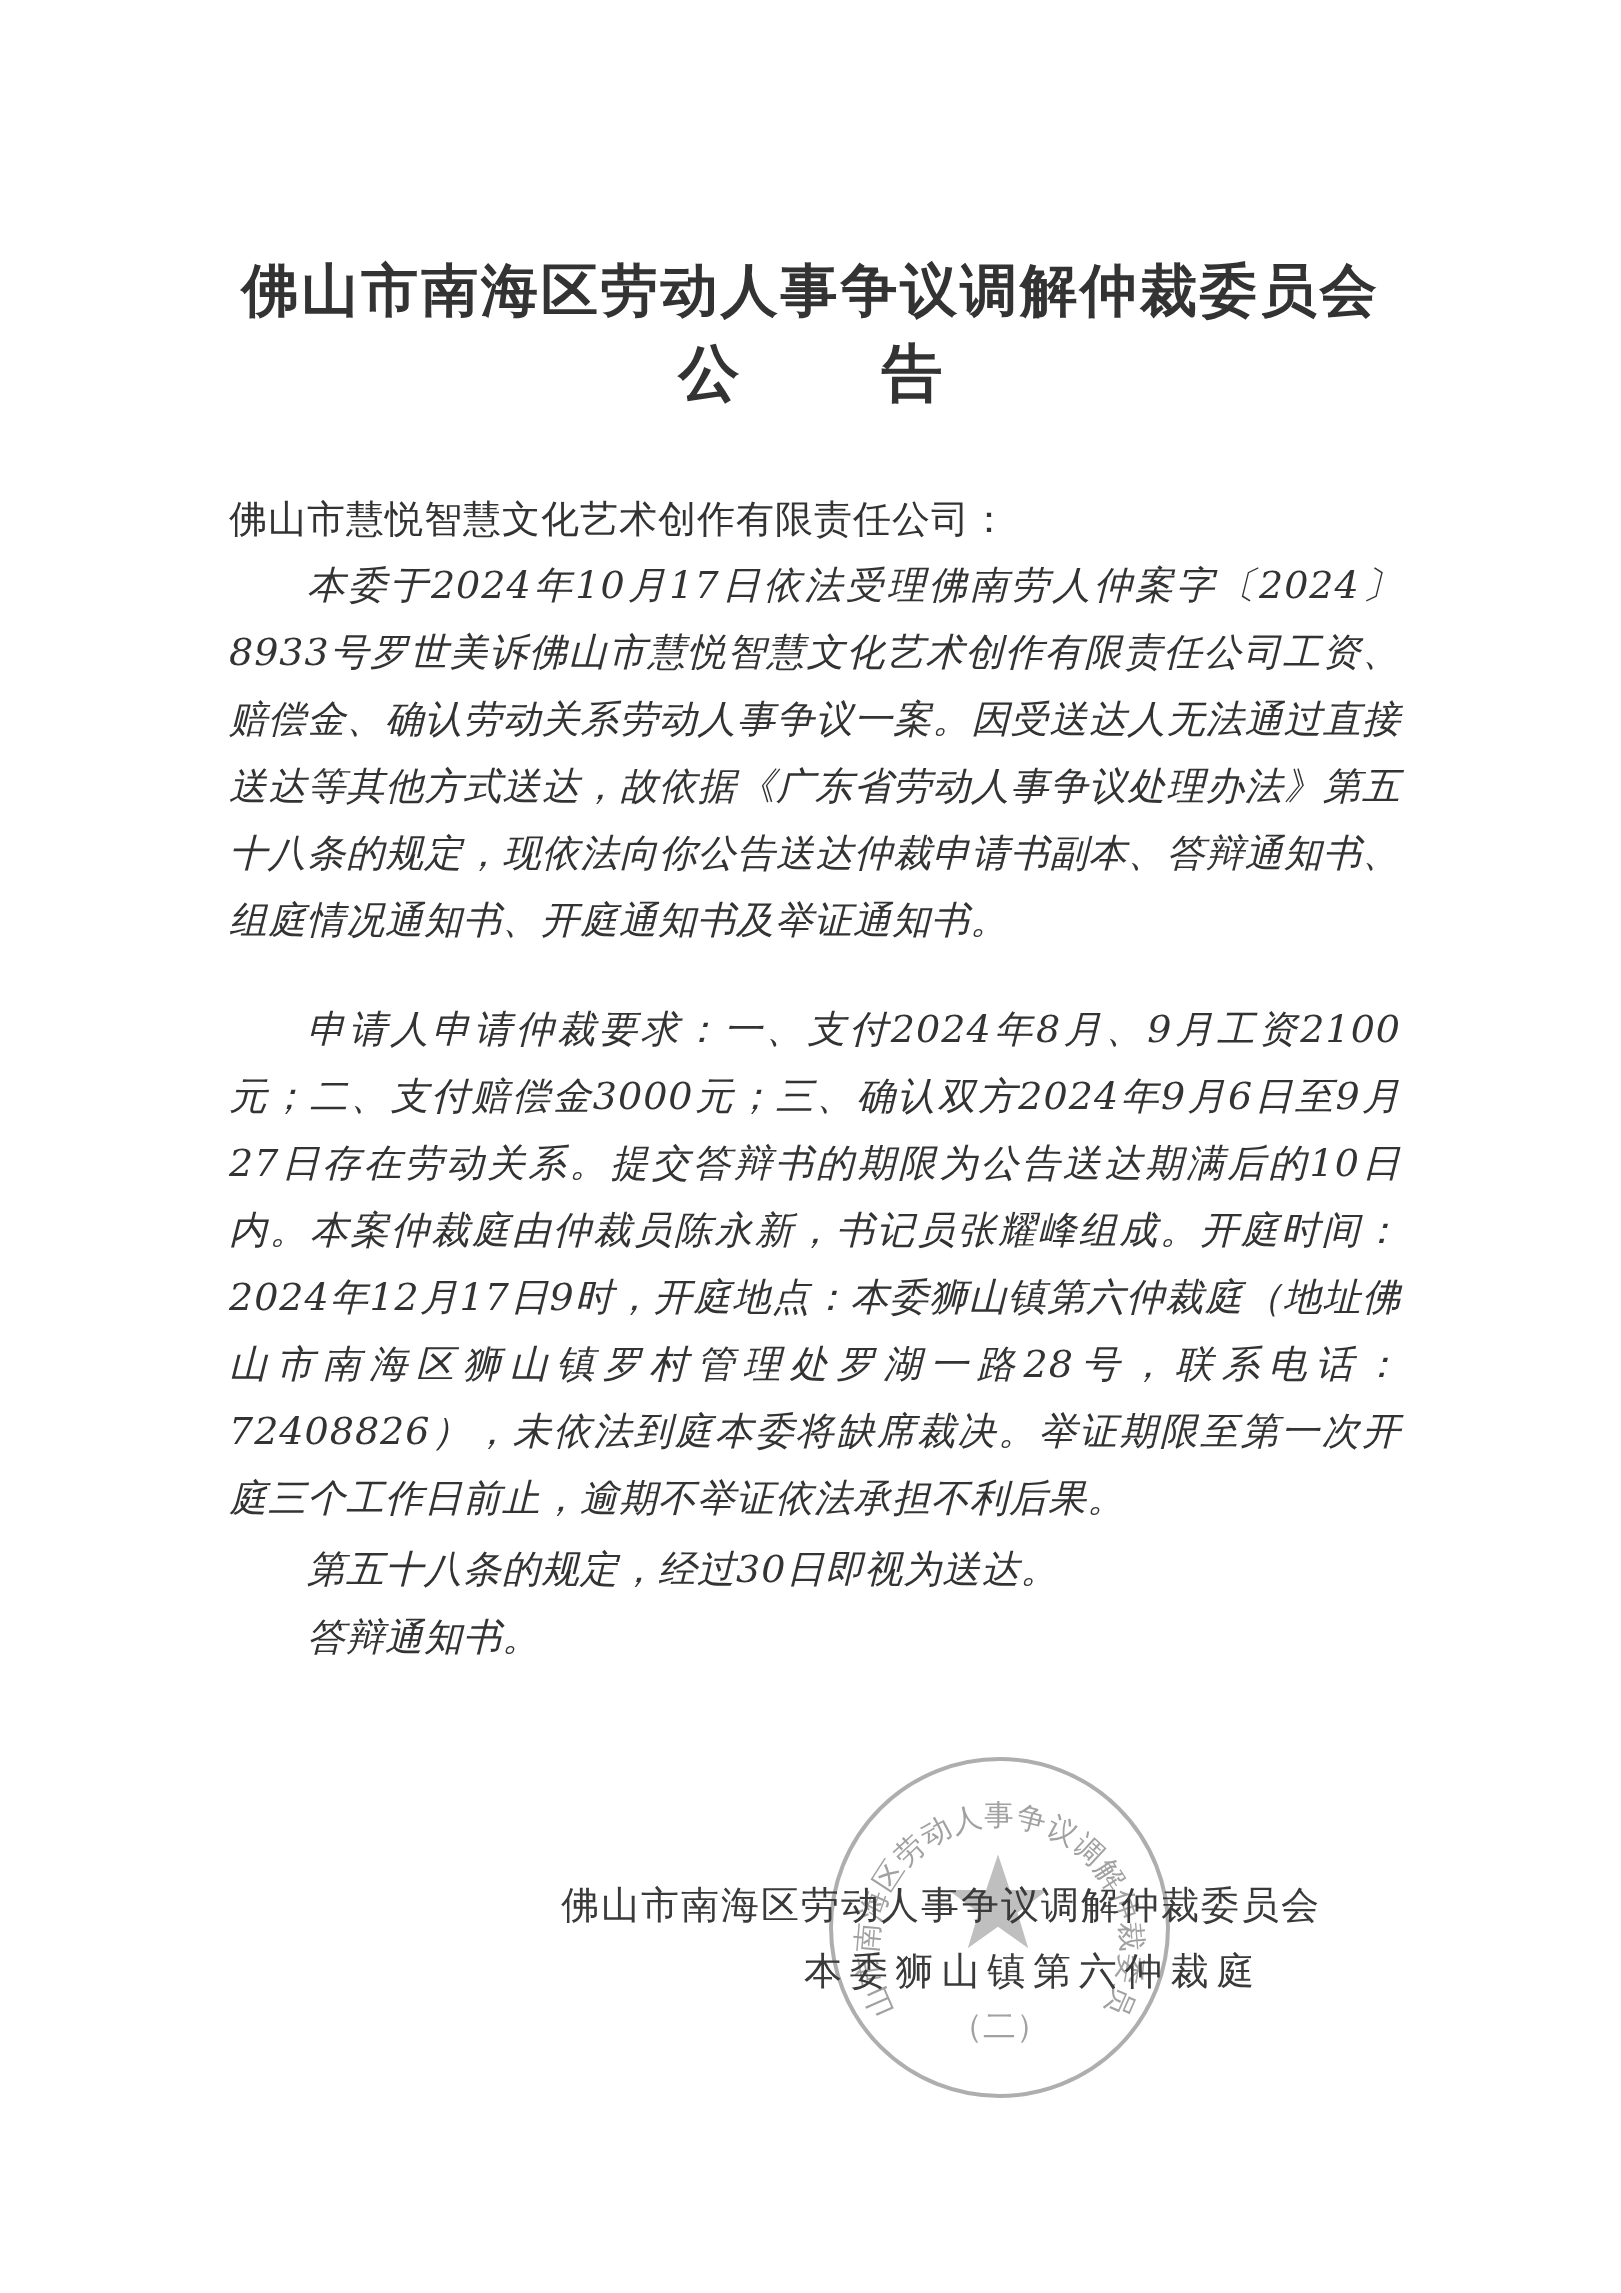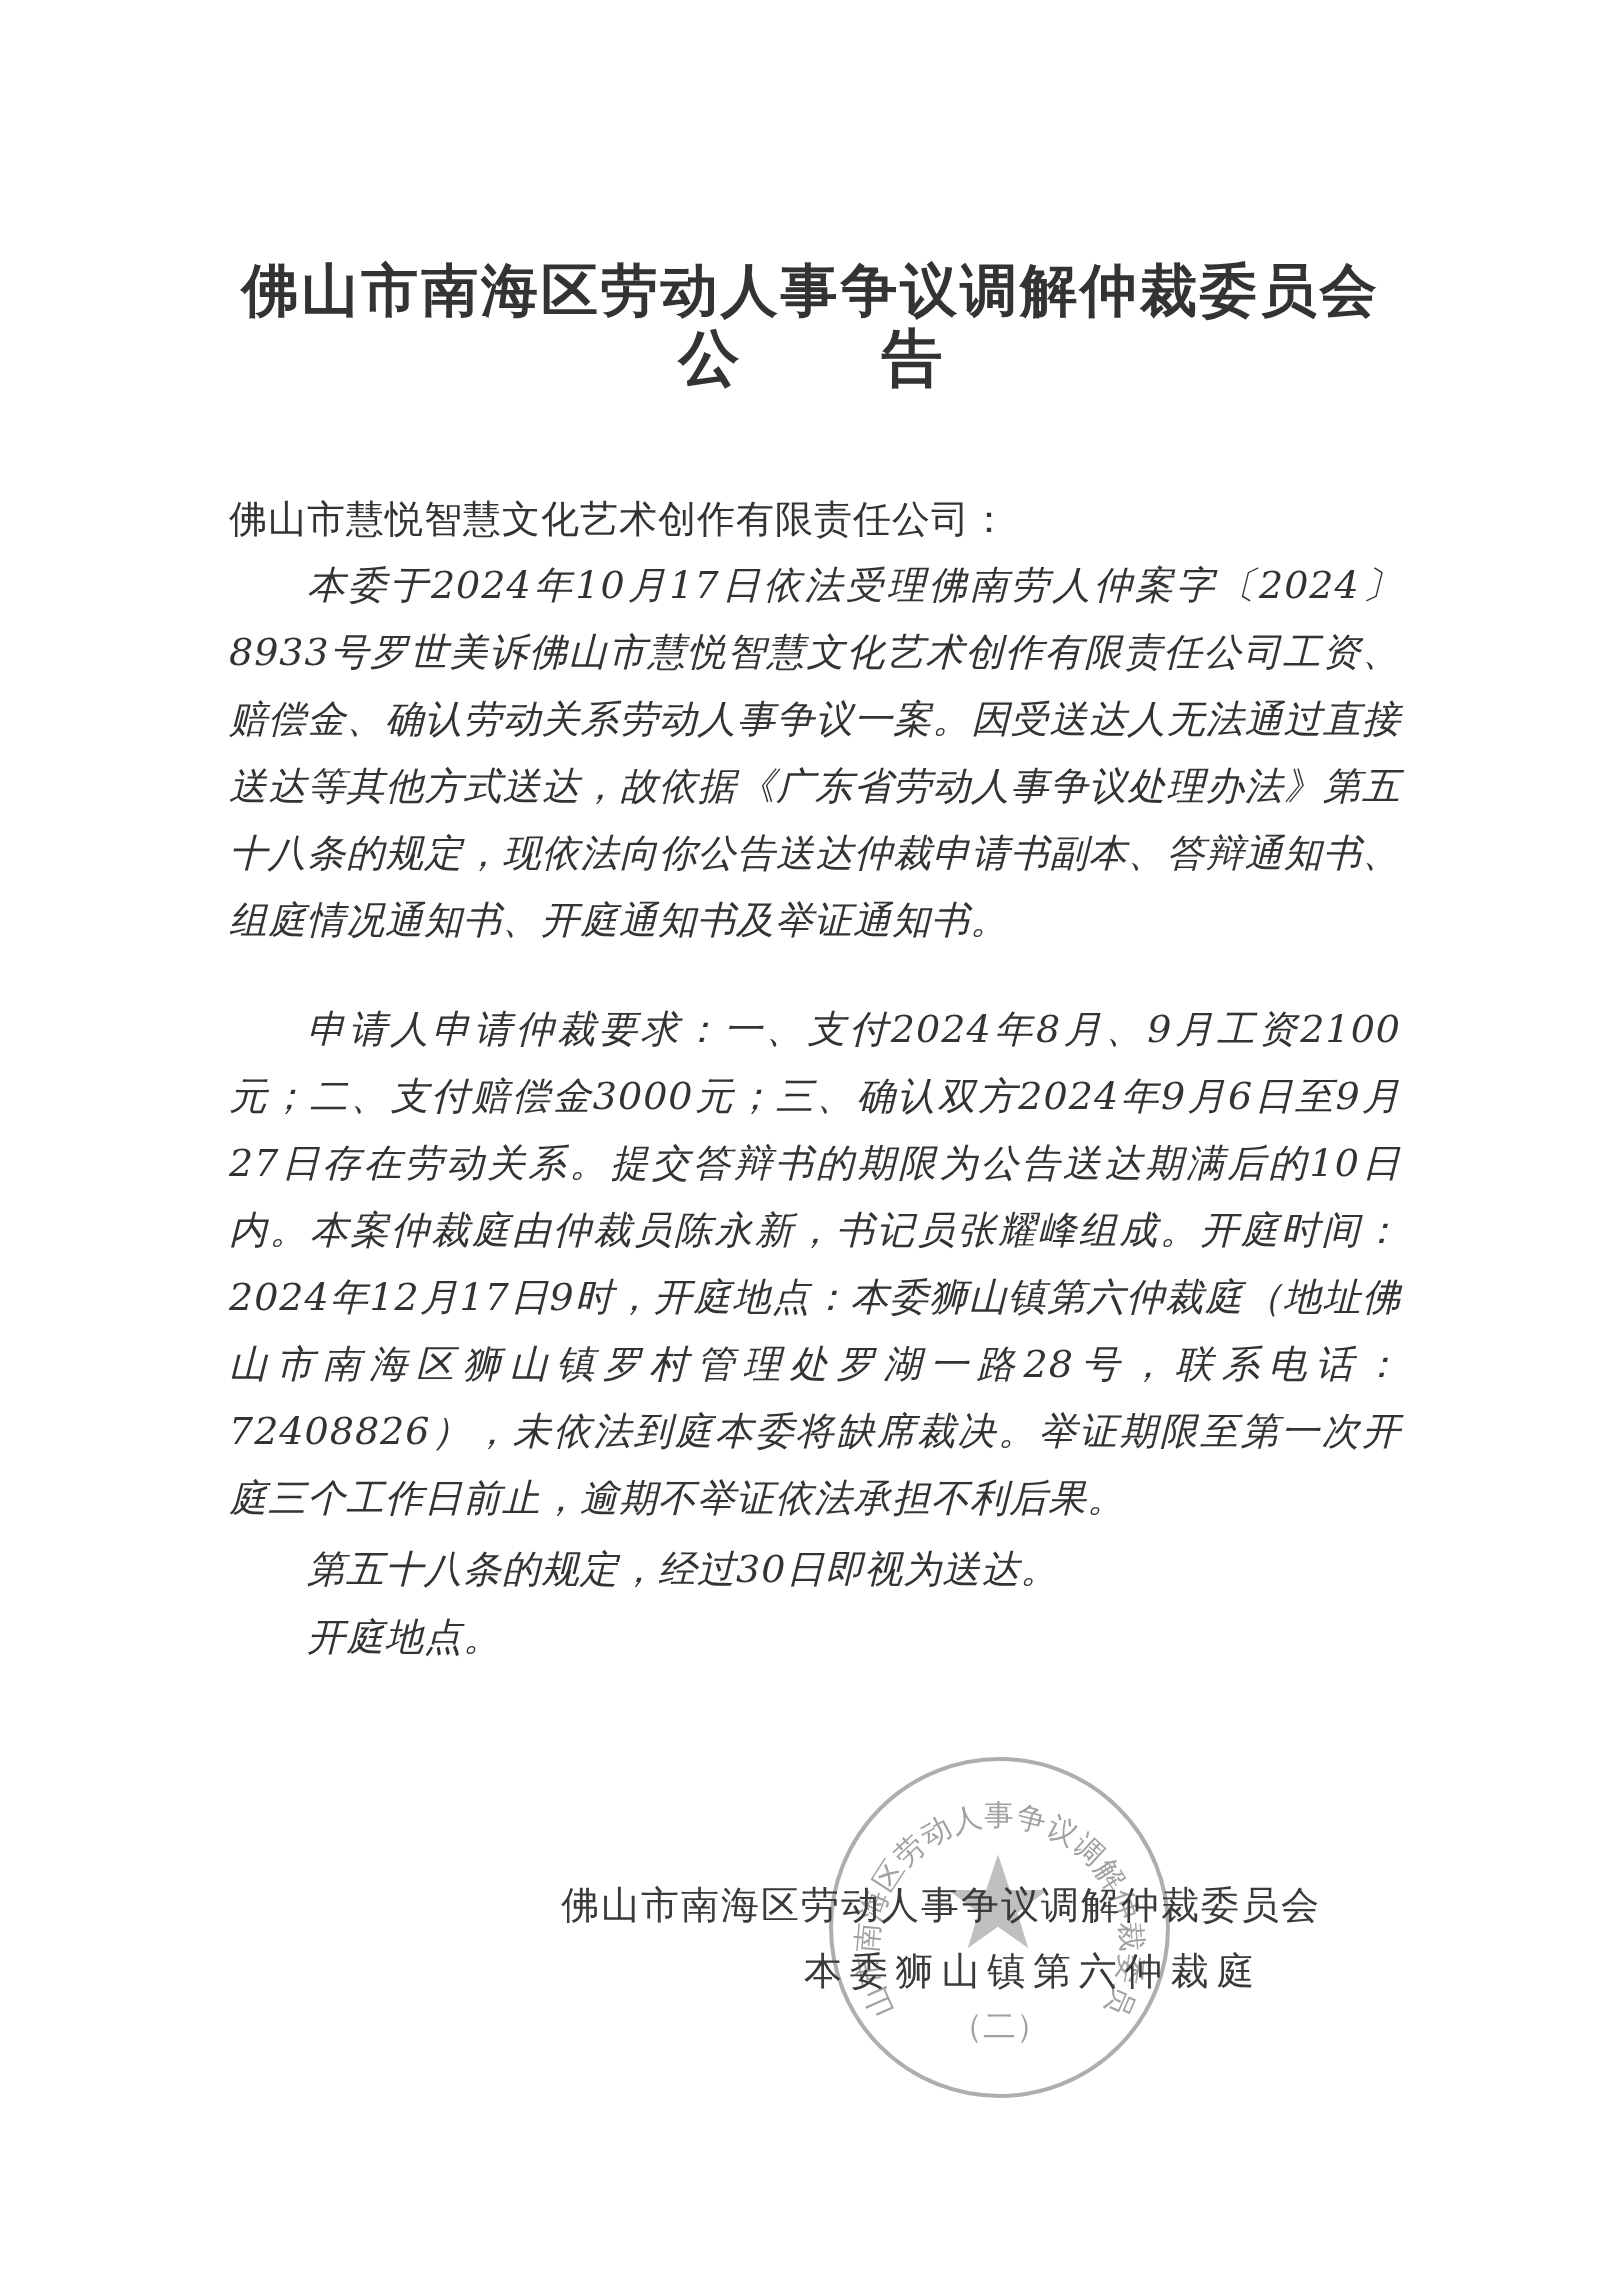--- a/index.html
+++ b/index.html
@@ -1,21 +1,21 @@
 <!DOCTYPE html>
 <html><head>
   <meta charset="utf-8">
   <style>
     html, body { margin: 0; padding: 0; background: #ffffff; }
     body { width: 1621px; height: 2294px; position: relative; overflow: hidden;
            font-family: "DejaVu Serif", "Liberation Serif", serif; color: #2b2b2b; }
     .title { position: absolute; left: 0; width: 1621px; text-align: center;
              font-size: 57px; letter-spacing: 2.9px; color: #333; font-weight: bold; }
     .title-1 { top: 253px; }
-    .title-2 { top: 318px; letter-spacing: 0; }
+    .title-2 { top: 333px; letter-spacing: 0; }
     .title-2 span { display: inline-block; margin: 0 71px; font-size: 61px; }
     .body-text { position: absolute; left: 229px; width: 1172px; font-size: 38px;
                  line-height: 67px; color: #333; letter-spacing: 1px; }
     .salutation { top: 486px; }
     .para { text-align: justify; text-align-last: left; }
     .p1 { top: 552px; }
     .p2 { top: 996px; }
     .p3 { top: 1536px; }
     .p4 { top: 1604px; }
     .indent { text-indent: 78px; font-style: italic; }
@@ -34,21 +34,21 @@
 
 <div class="title title-1">佛山市南海区劳动人事争议调解仲裁委员会</div>
 <div class="title title-2">
   <span>公</span><span>告</span>
 </div>
 
 <div class="body-text salutation">佛山市慧悦智慧文化艺术创作有限责任公司：</div>
 <div class="body-text para indent p1">本委于2024年10月17日依法受理佛南劳人仲案字〔2024〕8933号罗世美诉佛山市慧悦智慧文化艺术创作有限责任公司工资、赔偿金、确认劳动关系劳动人事争议一案。因受送达人无法通过直接送达等其他方式送达，故依据《广东省劳动人事争议处理办法》第五十八条的规定，现依法向你公告送达仲裁申请书副本、答辩通知书、组庭情况通知书、开庭通知书及举证通知书。</div>
 <div class="body-text para indent p2">申请人申请仲裁要求：一、支付2024年8月、9月工资2100元；二、支付赔偿金3000元；三、确认双方2024年9月6日至9月27日存在劳动关系。提交答辩书的期限为公告送达期满后的10日内。本案仲裁庭由仲裁员陈永新，书记员张耀峰组成。开庭时间：2024年12月17日9时，开庭地点：本委狮山镇第六仲裁庭（地址佛山市南海区狮山镇罗村管理处罗湖一路28号，联系电话：72408826），未依法到庭本委将缺席裁决。举证期限至第一次开庭三个工作日前止，逾期不举证依法承担不利后果。</div>
 <div class="body-text indent p3">第五十八条的规定，经过30日即视为送达。</div>
-<div class="body-text indent p4">开庭地点。</div>
+<div class="body-text indent p4">答辩通知书。</div>
 
 <div class="seal">
   <svg class="seal-arc" viewBox="0 0 340 340">
     <defs>
       <path id="arcPath" d="M 60 250 A 125 125 0 1 1 280 250" fill="none"></path>
     </defs>
     <text font-size="30" fill="#8a8a8a" font-family="DejaVu Serif, serif" letter-spacing="1">
       <textPath href="#arcPath" startOffset="50%" text-anchor="middle">佛山市南海区劳动人事争议调解仲裁委员会</textPath>
     </text>
   </svg>

